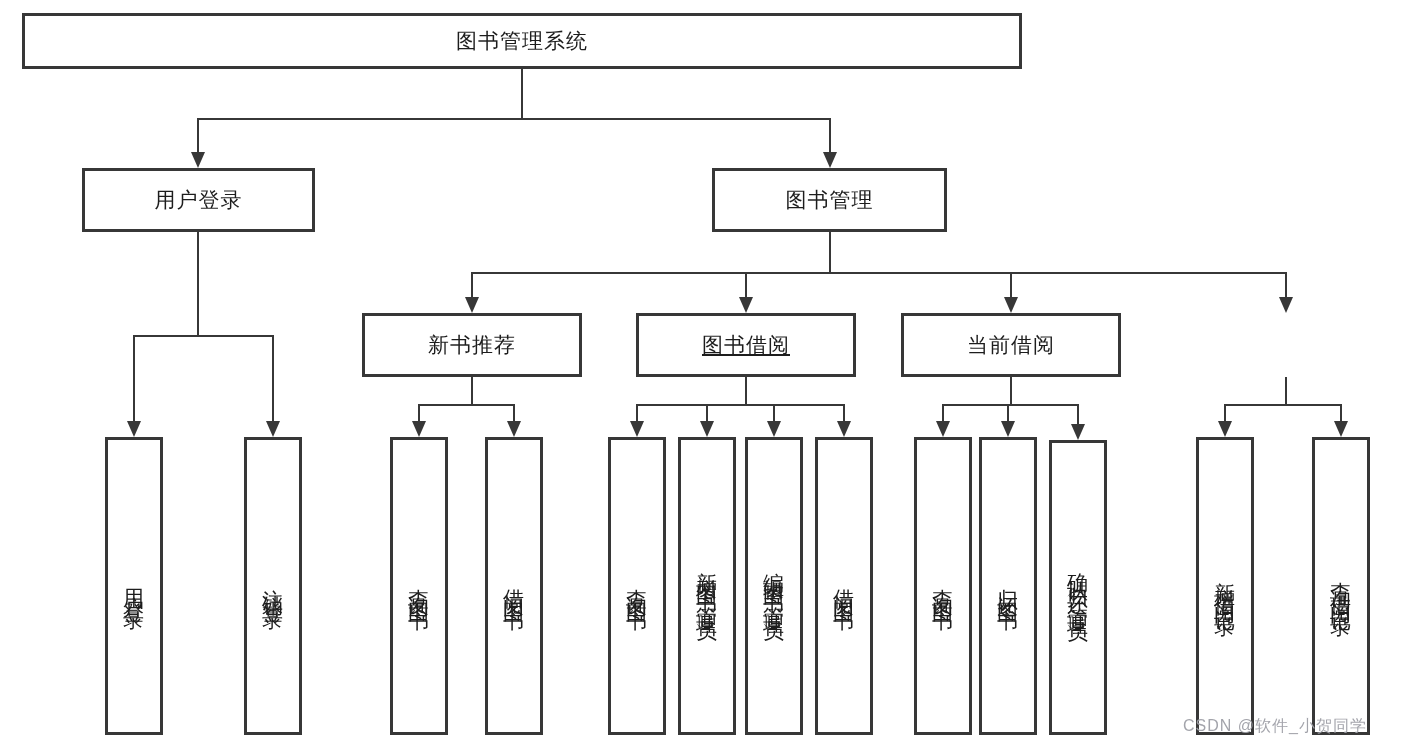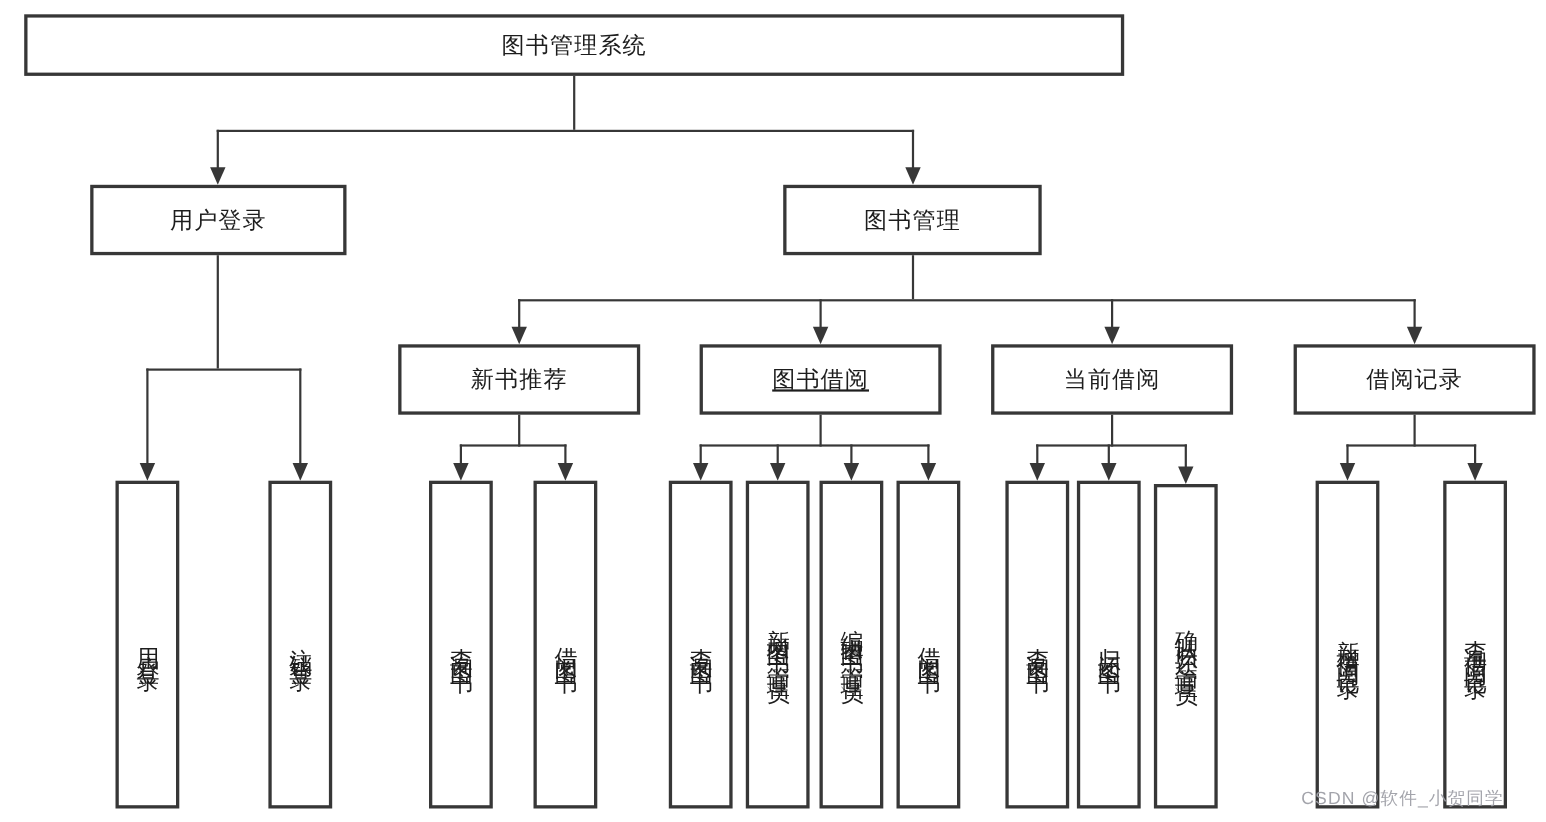--- a/index.html
+++ b/index.html
@@ -102,23 +102,20 @@
 
   <div class="node mid" style="left:362px; top:313px; width:220px; height:64px;">
     <span>新书推荐</span>
   </div>
   <div class="node mid" style="left:636px; top:313px; width:220px; height:64px;text-decoration:underline;">
     <span>图书借阅</span>
   </div>
   <div class="node mid" style="left:901px; top:313px; width:220px; height:64px;">
     <span>当前借阅</span>
   </div>
-  <div class="node mid" style="left:1176px; top:313px; width:220px; height:64px;">
-    <span>借阅记录</span>
-  </div>
 
   <div class="vline" style="left:471px; top:377px; height:29px;"></div>
   <div class="hline" style="left:418px; top:404px; width:97px;"></div>
   <div class="vline" style="left:418px; top:404px; height:19px;"></div>
   <div class="arrow" style="left:412px; top:421px;"></div>
   <div class="vline" style="left:513px; top:404px; height:19px;"></div>
   <div class="arrow" style="left:507px; top:421px;"></div>
 
   <div class="vline" style="left:745px; top:377px; height:29px;"></div>
   <div class="hline" style="left:636px; top:404px; width:209px;"></div>

